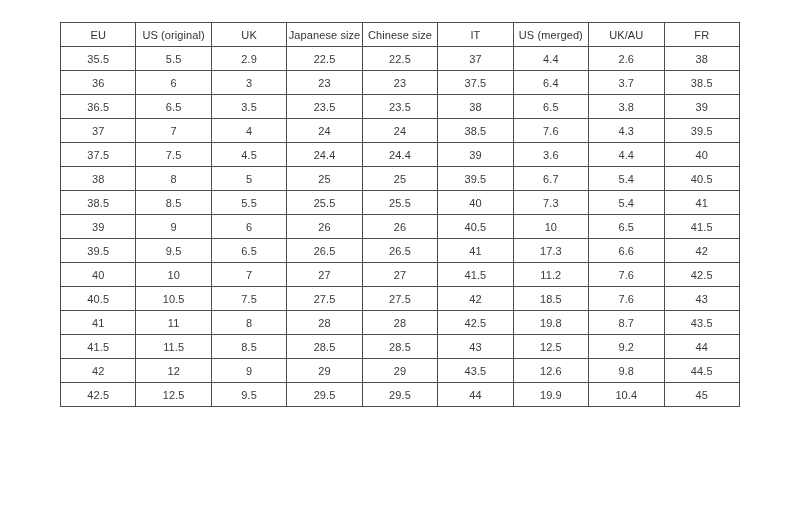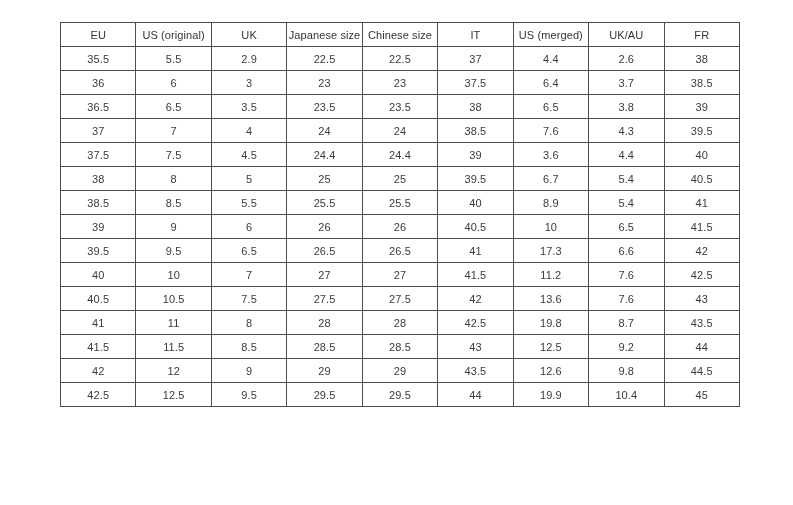--- a/index.html
+++ b/index.html
@@ -128,21 +128,21 @@
           <td>5.4</td>
           <td>40.5</td>
         </tr>
         <tr>
           <td>38.5</td>
           <td>8.5</td>
           <td>5.5</td>
           <td>25.5</td>
           <td>25.5</td>
           <td>40</td>
-          <td>8.9</td>
+          <td>7.3</td>
           <td>5.4</td>
           <td>41</td>
         </tr>
         <tr>
           <td>39</td>
           <td>9</td>
           <td>6</td>
           <td>26</td>
           <td>26</td>
           <td>40.5</td>
@@ -172,21 +172,21 @@
           <td>7.6</td>
           <td>42.5</td>
         </tr>
         <tr>
           <td>40.5</td>
           <td>10.5</td>
           <td>7.5</td>
           <td>27.5</td>
           <td>27.5</td>
           <td>42</td>
-          <td>13.6</td>
+          <td>18.5</td>
           <td>7.6</td>
           <td>43</td>
         </tr>
         <tr>
           <td>41</td>
           <td>11</td>
           <td>8</td>
           <td>28</td>
           <td>28</td>
           <td>42.5</td>

